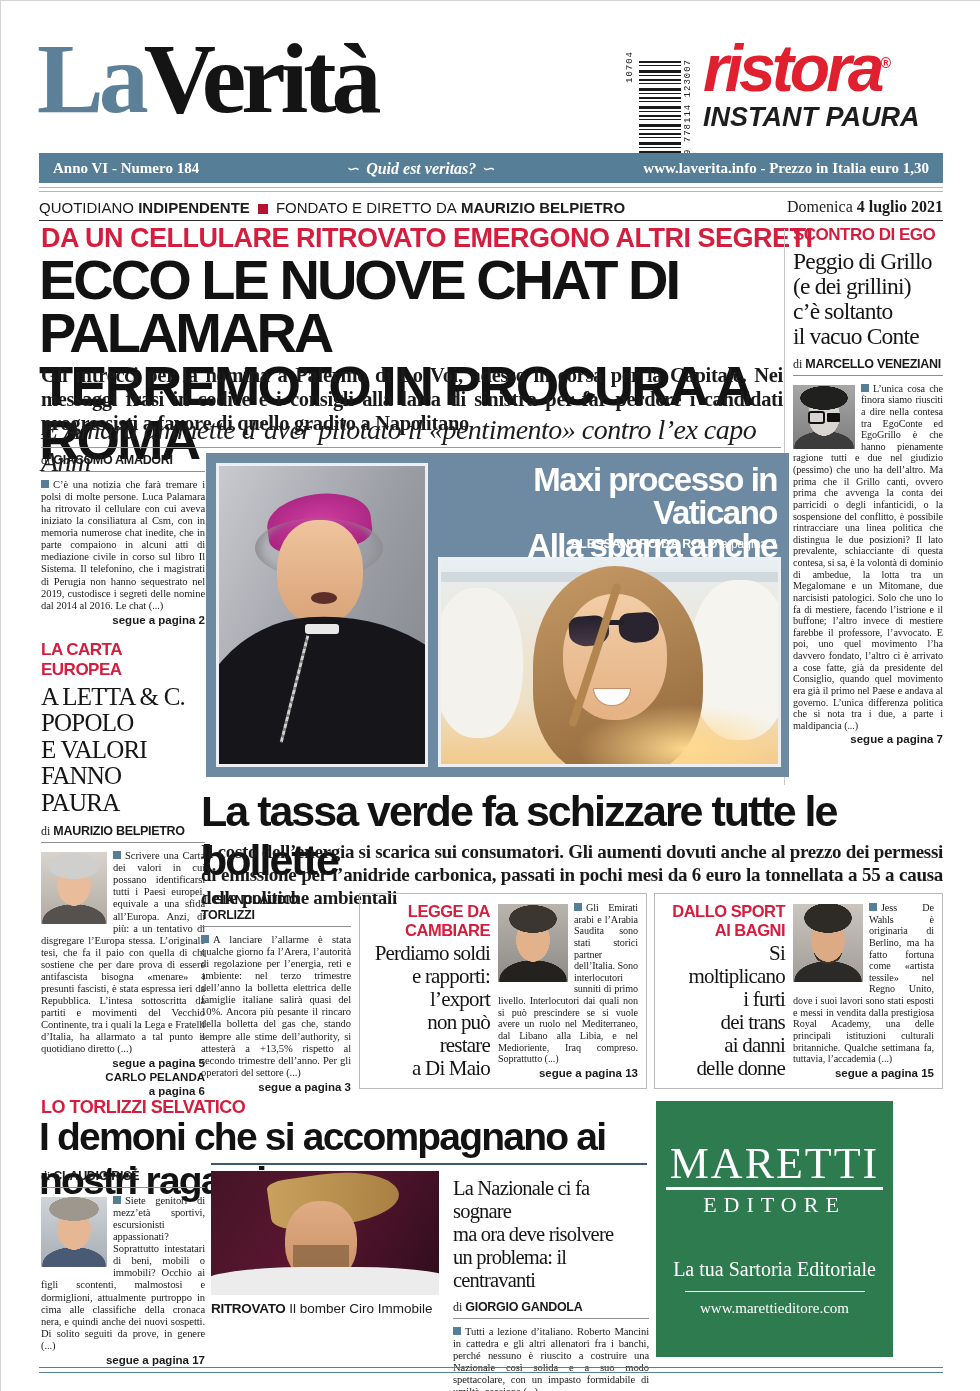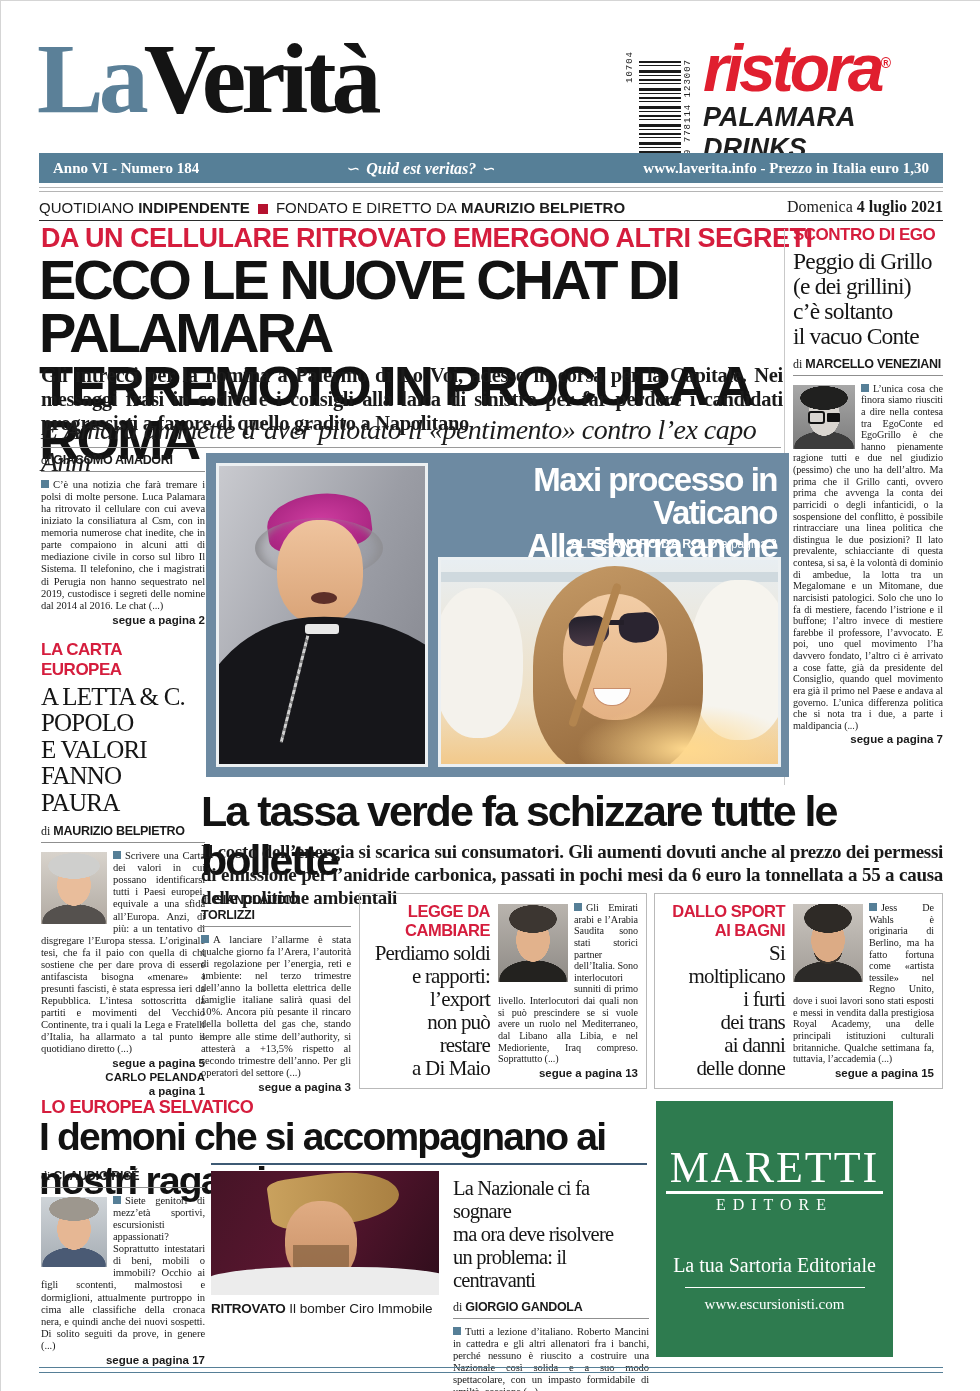--- a/index.html
+++ b/index.html
@@ -171,42 +171,42 @@
   .immobile .jersey{position:absolute;left:-10px;top:96px;width:260px;height:40px;background:#ececec;
      border-radius:40% 40% 0 0;}
   .caption{left:210px;top:1300px;width:300px;font-family:"Liberation Sans",sans-serif;font-size:13.5px;color:#1b1b1b;}
   .caption b{letter-spacing:-0.3px;}
   .col-gand{left:452px;top:1172px;width:196px;}
   .col-gand .h-serif{font-size:20.5px;line-height:1.12;}
   .col-gand .body-sm{font-size:10.6px;}
   .maretti{left:655px;top:1100px;width:237px;height:256px;background:#2e7b4f;color:#fff;
      display:flex;flex-direction:column;align-items:center;justify-content:center;text-align:center;}
   .maretti .m1{font-size:44px;letter-spacing:2px;border-bottom:3px solid #fff;line-height:1.05;padding:0 4px;}
-  .maretti .m2{font-size:16px;letter-spacing:7px;margin-top:2px;}
+  .maretti .m2{font-size:22px;letter-spacing:7px;margin-top:2px;}
   .maretti .m3{font-size:20px;margin-top:40px;}
   .maretti .mline{width:180px;height:1px;background:#fff;margin:10px 0 8px 0;}
   .maretti .m4{font-size:15px;}
   .bot-rule{left:38px;top:1366px;width:904px;height:4px;border-top:1px solid #567f97;border-bottom:1px solid #567f97;}
 </style>
 </head>
 <body>
 
 <div class="page">
 
   <div class="abs logo">
     <span class="la">La</span><span class="ver">Verità</span>
   </div>
   <div class="abs barcode">
     <span class="bc-num bc-top">10704</span>
     <div class="bars"></div>
     <span class="bc-num bc-side">9 778114 123007</span>
   </div>
   <div class="abs ristora">
     <div class="brand"><span>ristora</span><span class="reg">®</span></div>
-    <div class="sub">PALAMARA DRINKS</div>
+    <div class="sub">INSTANT PAURA</div>
   </div>
   <div class="abs blue-bar">
     <span>Anno VI - Numero 184</span>
     <span class="mid"><span class="orn">∽</span><span>Quid est veritas?</span><span class="orn">∽</span></span>
     <span>www.laverita.info - Prezzo in Italia euro 1,30</span>
   </div>
   <div class="abs dbl-rule"></div>
   <div class="abs pub-line">
     <span>
       <span>QUOTIDIANO</span>&nbsp;<b>INDIPENDENTE</b><span class="redsq"></span><span>FONDATO E DIRETTO DA</span>&nbsp;<b>MAURIZIO BELPIETRO</b>
@@ -232,21 +232,21 @@
 POPOLO
 E VALORI
 FANNO PAURA</div>
     <div class="byline"><span>di</span> <span class="nm">MAURIZIO BELPIETRO</span></div>
     <div class="body-sm just">
       <span class="pt pt-belp"></span>
       <span class="blt"></span><span>Scrivere una Carta dei valori in cui possano identificarsi tutti i Paesi europei, equivale a una sfida all’Europa. Anzi, di più: a un tentativo di disgregare l’Europa stessa. L’originale tesi, che fa il paio con quella di chi sostiene che per dare prova di essere antifascista bisogna «menare» i presunti fascisti, è stata espressa ieri da Repubblica. L’intesa sottoscritta da partiti e movimenti del Vecchio Continente, tra i quali la Lega e Fratelli d’Italia, ha allarmato a tal punto il quotidiano diretto (...)</span>
     </div>
     <div class="segue">segue a pagina 5</div>
     <div class="segue">CARLO PELANDA</div>
-    <div class="segue">a pagina 1</div>
+    <div class="segue">a pagina 6</div>
   </div>
 
   <div class="abs col-right">
     <div class="kicker">SCONTRO DI EGO</div>
     <div class="h-serif pre">Peggio di Grillo
 (e dei grillini)
 c’è soltanto
 il vacuo Conte</div>
     <div class="byline"><span>di</span> <span class="nm">MARCELLO VENEZIANI</span></div>
     <div class="body-sm just">
@@ -323,21 +323,21 @@
     </div>
     <div class="rgt">
       <div class="body-sm just">
         <span class="pt pt-wahls"></span>
         <span class="blt"></span><span>Jess De Wahls è originaria di Berlino, ma ha fatto fortuna come «artista tessile» nel Regno Unito, dove i suoi lavori sono stati esposti e messi in vendita dalla prestigiosa Royal Academy, una delle principali istituzioni culturali britanniche. Qualche settimana fa, tuttavia, l’accademia (...)</span>
       </div>
       <div class="segue">segue a pagina 15</div>
     </div>
   </div>
 
-  <div class="abs kicker kicker-demoni">LO EUROPEA SELVATICO</div>
+  <div class="abs kicker kicker-demoni">LO TORLIZZI SELVATICO</div>
   <div class="abs h1-demoni">I demoni che si accompagnano ai nostri ragazzi</div>
 
   <div class="abs col-rise">
     <div class="byline"><span>di</span> <span class="nm">CLAUDIO RISÉ</span></div>
     <div class="body-sm just">
       <span class="pt pt-rise"></span>
       <span class="blt"></span><span>Siete genitori di mezz’età sportivi, escursionisti appassionati? Soprattutto intestatari di beni, mobili o immobili? Occhio ai figli scontenti, malmostosi e dormiglioni, attualmente purtroppo in cima alle classifiche della cronaca nera, e quindi anche dei nuovi sospetti. Di solito seguiti da prove, in genere (...)</span>
     </div>
     <div class="segue">segue a pagina 17</div>
   </div>
@@ -358,17 +358,17 @@
     <div class="byline"><span>di</span> <span class="nm">GIORGIO GANDOLA</span></div>
     <div class="body-sm just"><span class="blt"></span><span>Tutti a lezione d’italiano. Roberto Mancini in cattedra e gli altri allenatori fra i banchi, perché nessuno è riuscito a costruire una Nazionale così solida e a suo modo spettacolare, con un impasto formidabile di umiltà, coesione (...)</span></div>
 
   </div>
 
   <div class="abs maretti">
     <div class="m1">MARETTI</div>
     <div class="m2">EDITORE</div>
     <div class="m3">La tua Sartoria Editoriale</div>
     <div class="mline"></div>
-    <div class="m4">www.escursionisti.com</div>
+    <div class="m4">www.marettieditore.com</div>
   </div>
 
   <div class="abs bot-rule"></div>
 </div>
 
 </body></html>

